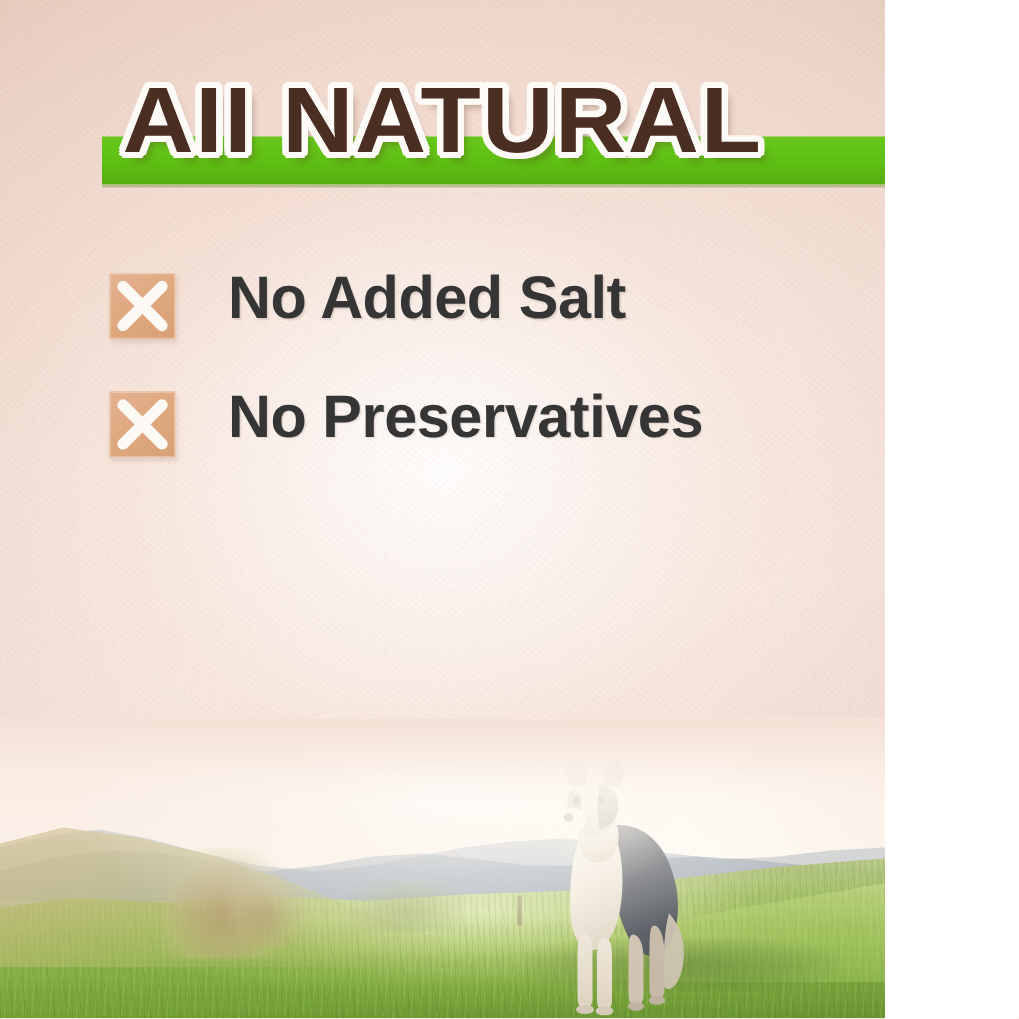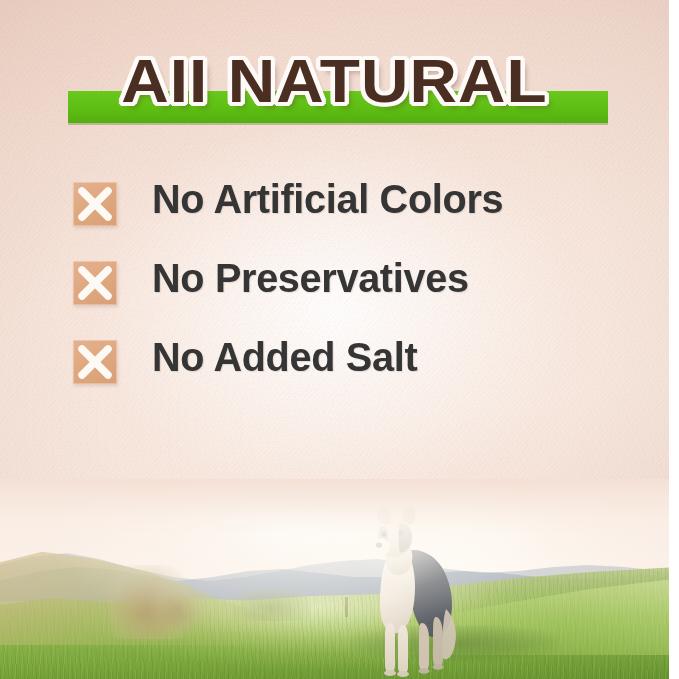--- a/index.html
+++ b/index.html
@@ -7,21 +7,21 @@
     margin: 0;
     padding: 0;
     background: #ffffff;
   }
   body {
     font-family: "Liberation Sans", sans-serif;
   }
 
   #poster {
     position: relative;
-    width: 669px;
+    width: 590px;
     height: 679px;
     overflow: hidden;
     background: #f4e0d5;
   }
 
   
   .bg-base {
     position: absolute;
     inset: 0;
     background:
@@ -419,55 +419,44 @@
   <div class="bg-grain"></div>
   <div class="bg-grain2"></div>
   <div class="bg-vignette"></div>
 
   <div class="banner"></div>
 
   <div class="title">AII NATURAL</div>
 
   <div class="list">
 
+
+
     <div class="row">
       <div class="xbox">
         <svg viewBox="0 0 44 44" aria-hidden="true">
           <g stroke="#fdfaf6" stroke-width="7.5" stroke-linecap="round">
             <line x1="9" y1="9" x2="35" y2="35"></line>
             <line x1="35" y1="9" x2="9" y2="35"></line>
           </g>
         </svg>
       </div>
-      <div class="row-label">No Artificial Colors</div>
+      <div class="row-label">No Added Salt</div>
     </div>
-
 
     <div class="row">
       <div class="xbox">
         <svg viewBox="0 0 44 44" aria-hidden="true">
           <g stroke="#fdfaf6" stroke-width="7.5" stroke-linecap="round">
             <line x1="9" y1="9" x2="35" y2="35"></line>
             <line x1="35" y1="9" x2="9" y2="35"></line>
           </g>
         </svg>
       </div>
       <div class="row-label">No Preservatives</div>
-    </div>
-
-    <div class="row">
-      <div class="xbox">
-        <svg viewBox="0 0 44 44" aria-hidden="true">
-          <g stroke="#fdfaf6" stroke-width="7.5" stroke-linecap="round">
-            <line x1="9" y1="9" x2="35" y2="35"></line>
-            <line x1="35" y1="9" x2="9" y2="35"></line>
-          </g>
-        </svg>
-      </div>
-      <div class="row-label">No Added Salt</div>
     </div>
 
   </div>
 
   <div class="photo">
     <div class="photo-sky"></div>
     <div class="sun-glow"></div>
 
     <svg class="hills-far" viewBox="0 0 720 70" preserveAspectRatio="none">
       <path d="M0,44 L26,34 L58,26 L92,22 L124,28 L160,38 L196,46 L232,50

